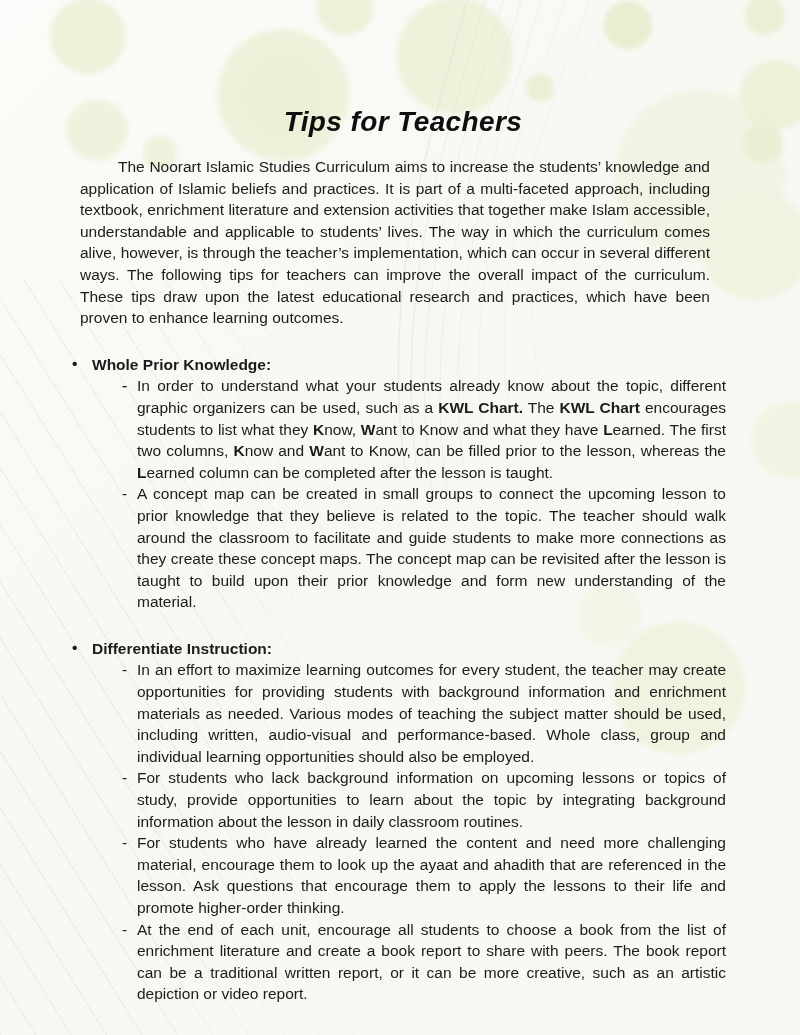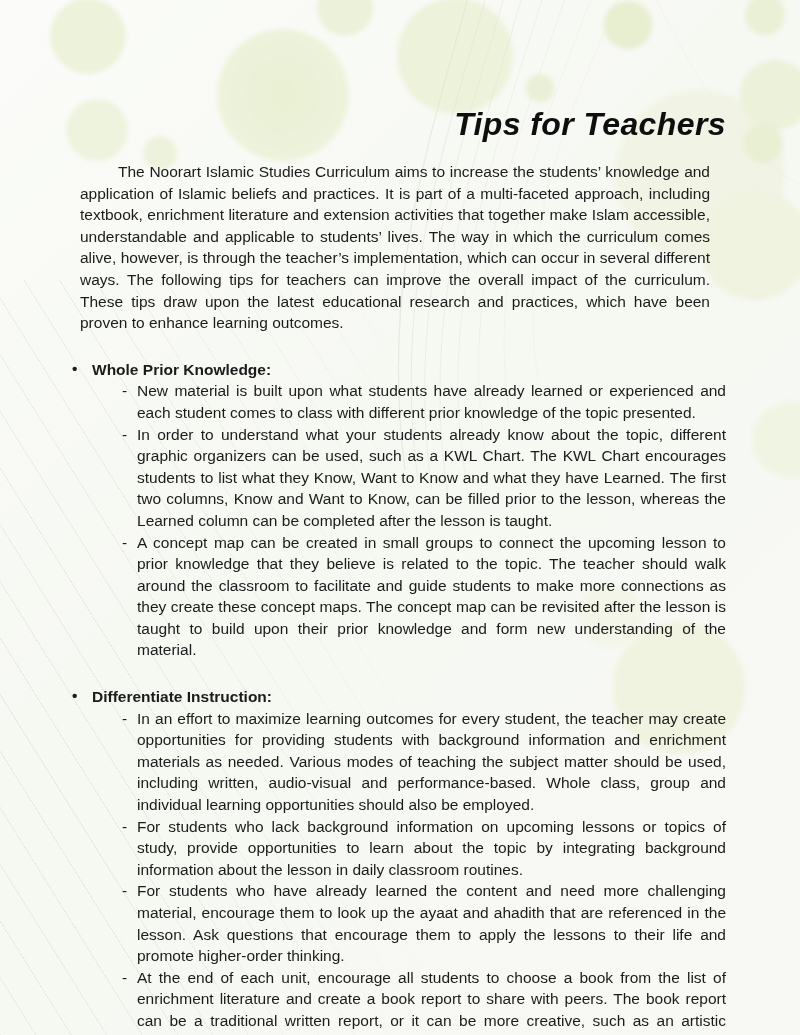--- a/index.html
+++ b/index.html
@@ -36,40 +36,40 @@
     position:absolute; left:0; top:280px; width:470px; height:755px;
     background:repeating-linear-gradient(58deg,
       rgba(190,197,183,0.25) 0px, rgba(190,197,183,0.25) 1px,
       transparent 1px, transparent 30px);
     -webkit-mask-image:linear-gradient(to right, #000 25%, transparent 95%);
     mask-image:linear-gradient(to right, #000 25%, transparent 95%);
   }
   
   .content { position:relative; padding:106px 74px 0 80px; }
   .title {
-    margin:0; text-align:right;
-    font-size:32px; font-style:italic; font-weight:bold;
+    margin:0; text-align:center;
+    font-size:28px; font-style:italic; font-weight:bold;
     letter-spacing:0.4px; color:#0e0e0e;
   }
   .intro {
     margin:18px 16px 0 0; text-align:justify; text-indent:38px;
     font-size:15.5px; line-height:21.6px;
   }
   .section { margin-top:25px; }
   .sec-head {
     position:relative; margin-left:12px;
     font-weight:bold; font-size:15.5px; line-height:21.6px;
   }
   .bullet { position:absolute; left:-20px; top:-1px; }
   .item {
     position:relative; margin-left:57px; text-align:justify;
     font-size:15.5px; line-height:21.6px;
   }
   .dash { position:absolute; left:-15px; }
-  .b { font-weight:normal; }
+  .b { font-weight:bold; }
 </style>
 </head>
 <body>
 
 <div class="page">
 
   <div class="bg-layer">
     <div class="circle c1"></div>
     <div class="circle c2"></div>
     <div class="circle c3"></div>
@@ -106,21 +106,20 @@
 
     <p class="intro">The Noorart Islamic Studies Curriculum aims to increase the students’ knowledge and application of Islamic beliefs and practices. It is part of a multi-faceted approach, including textbook, enrichment literature and extension activities that together make Islam accessible, understandable and applicable to students’ lives. The way in which the curriculum comes alive, however, is through the teacher’s implementation, which can occur in several different ways. The following tips for teachers can improve the overall impact of the curriculum. These tips draw upon the latest educational research and practices, which have been proven to enhance learning outcomes.</p>
 
     <div class="section">
       <div class="sec-head">
         <span class="bullet">•</span>
         <span class="sec-title">Whole Prior Knowledge:</span>
       </div>
       <div class="item">
         <span class="dash">-</span>
-        <span class="item-text"><span>New material is built upon what students have already learned or experienced and each student comes to class with different prior knowledge of the topic presented.</span></span>
       </div>
       <div class="item">
         <span class="dash">-</span>
         <span class="item-text"><span>In order to understand what your students already know about the topic, different graphic organizers can be used, such as a </span><span class="b">KWL Chart.</span><span> The </span><span class="b">KWL Chart</span><span> encourages students to list what they </span><span class="b">K</span><span>now, </span><span class="b">W</span><span>ant to Know and what they have </span><span class="b">L</span><span>earned. The first two columns, </span><span class="b">K</span><span>now and </span><span class="b">W</span><span>ant to Know, can be filled prior to the lesson, whereas the </span><span class="b">L</span><span>earned column can be completed after the lesson is taught.</span></span>
       </div>
       <div class="item">
         <span class="dash">-</span>
         <span class="item-text"><span>A concept map can be created in small groups to connect the upcoming lesson to prior knowledge that they believe is related to the topic. The teacher should walk around the classroom to facilitate and guide students to make more connections as they create these concept maps. The concept map can be revisited after the lesson is taught to build upon their prior knowledge and form new understanding of the material.</span></span>
       </div>
     </div>

